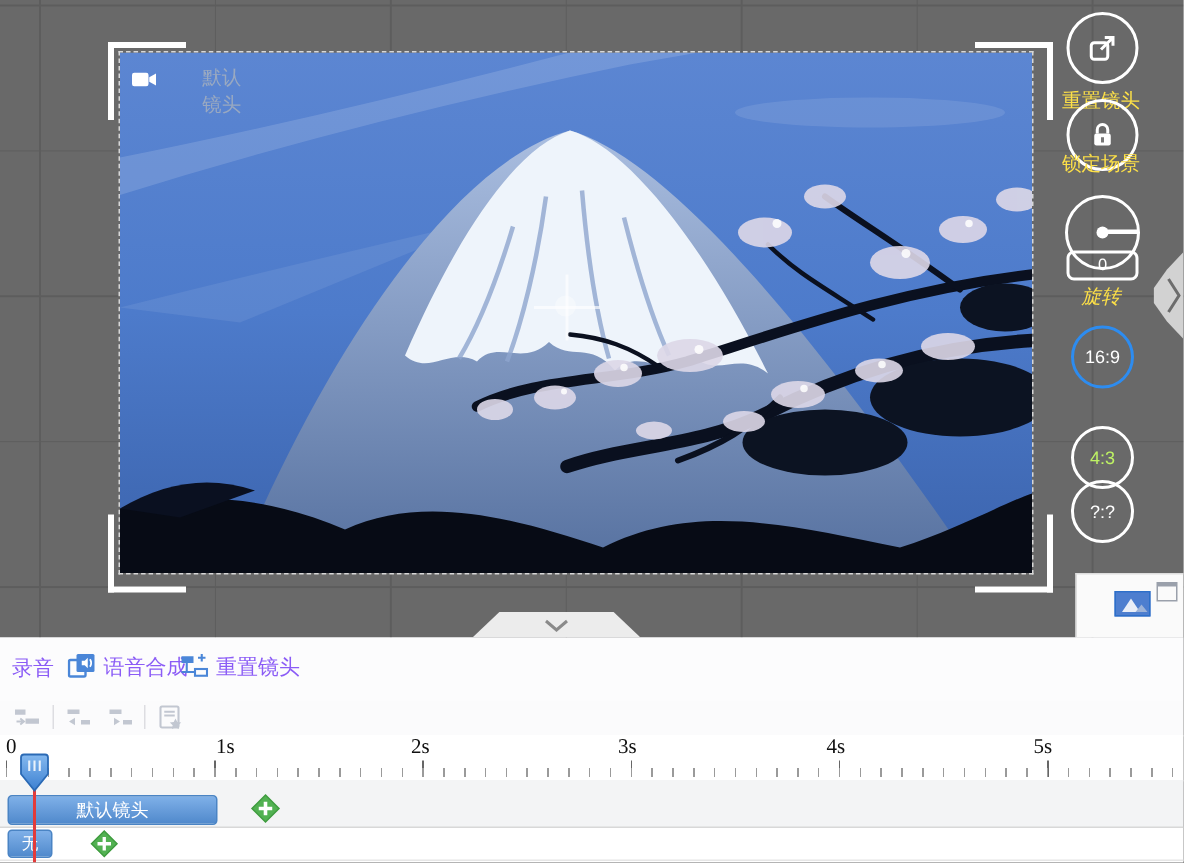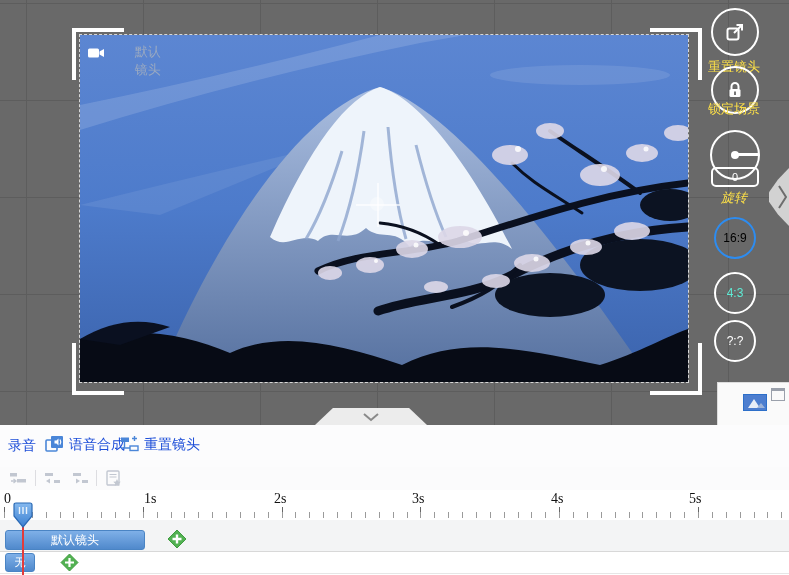--- a/index.html
+++ b/index.html
@@ -38,38 +38,38 @@
   #btn-lock{left:711px;top:66px;width:44px;height:44px;}
   #lbl-lock{top:100px;}
   #dial{left:710px;top:130px;width:46px;height:46px;border:2px solid #fff;border-radius:50%;}
   #dial .dot{position:absolute;left:19px;top:19px;width:8px;height:8px;border-radius:50%;background:#fff;}
   #dial .hand{position:absolute;left:23px;top:21px;width:23px;height:3px;background:#fff;}
   #rot-box{left:711px;top:167px;width:44px;height:16px;border:2px solid #fff;border-radius:5px;
     color:#fff;font-size:11px;display:flex;align-items:center;justify-content:center;cursor:text;}
   #lbl-rot{top:189px;font-style:italic;}
   .aspect{left:714px;width:38px;height:38px;border-radius:50%;display:flex;align-items:center;
     justify-content:center;font-size:12px;cursor:pointer;}
-  #asp169{top:217px;border:2px solid #2d8cf0;color:#000000;}
-  #asp43{top:272px;border:2px solid #fff;color:#5eead4;}
+  #asp169{top:217px;border:2px solid #2d8cf0;color:#ffffff;}
+  #asp43{top:284px;border:2px solid #fff;color:#bef264;}
   #aspqq{top:320px;border:2px solid #fff;color:#fff;}
   #side-tab{right:0;top:168px;width:20px;height:58px;background:#d2d2d2;
     clip-path:polygon(100% 0,100% 100%,45% 80%,0 58%,0 42%,45% 20%);cursor:pointer;
     display:flex;align-items:center;justify-content:flex-end;}
   #mini-panel{left:717px;top:382px;width:72px;height:43px;background:#fafafa;
     border:1px solid #ddd;border-right:none;border-bottom:none;cursor:pointer;}
   #mini-thumb{left:25px;top:11px;width:22px;height:15px;border:1px solid #2d6fc9;background:#4d7ecf;}
   #mini-thumb svg{display:block;}
   #mini-win{right:5px;top:5px;width:12px;height:9px;border:1px solid #9aa0ab;border-top:3px solid #9aa0ab;cursor:pointer;}
   #collapse-tab{left:315px;top:408px;width:112px;height:17px;background:#ececec;
     clip-path:polygon(0 100%,16% 0,84% 0,100% 100%);cursor:pointer;
     display:flex;align-items:center;justify-content:center;}
 
   
   #toolbar{left:0;top:425px;width:789px;height:42px;background:#fcfcfd;}
-  .tb-item{display:flex;align-items:flex-end;gap:5px;color:#1d4ed8;font-size:14px;cursor:pointer;}
+  .tb-item{display:flex;align-items:flex-end;gap:5px;color:#8b5cf6;font-size:14px;cursor:pointer;}
   #tb-record{left:8px;top:12px;}
   #tb-tts{left:45px;top:10px;}
   #tb-scale{left:120px;top:10px;}
 
   
   #tl-toolbar{left:0;top:467px;width:789px;height:23px;background:#fbfbfc;border-bottom:1px solid #cfcfcf;}
   .tl-ico{top:3px;width:18px;height:16px;cursor:pointer;opacity:.85;}
   .tl-div{top:3px;width:1px;height:16px;background:#dddde1;}
 
   

